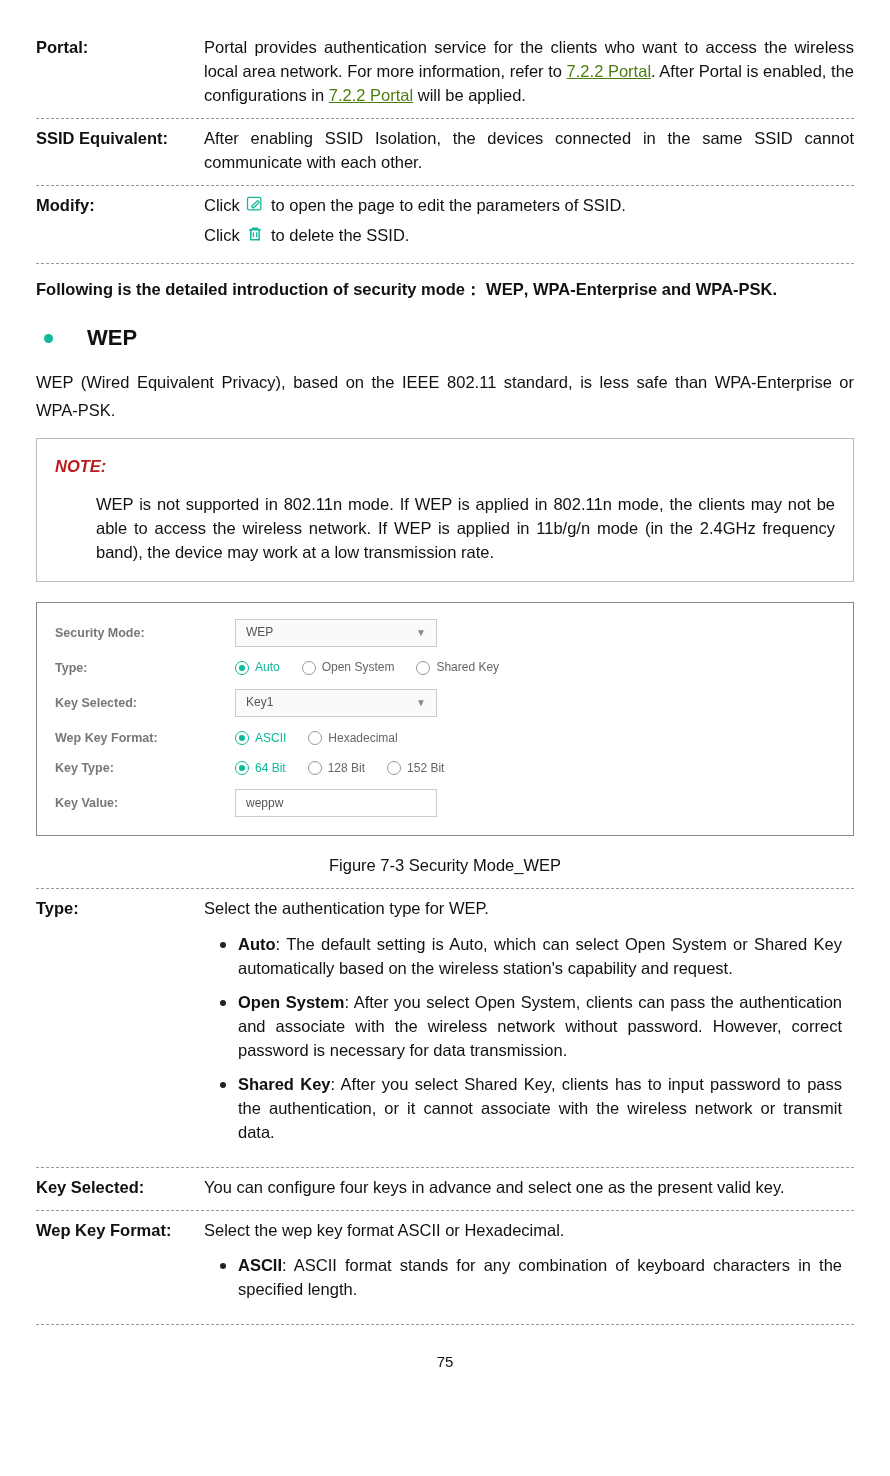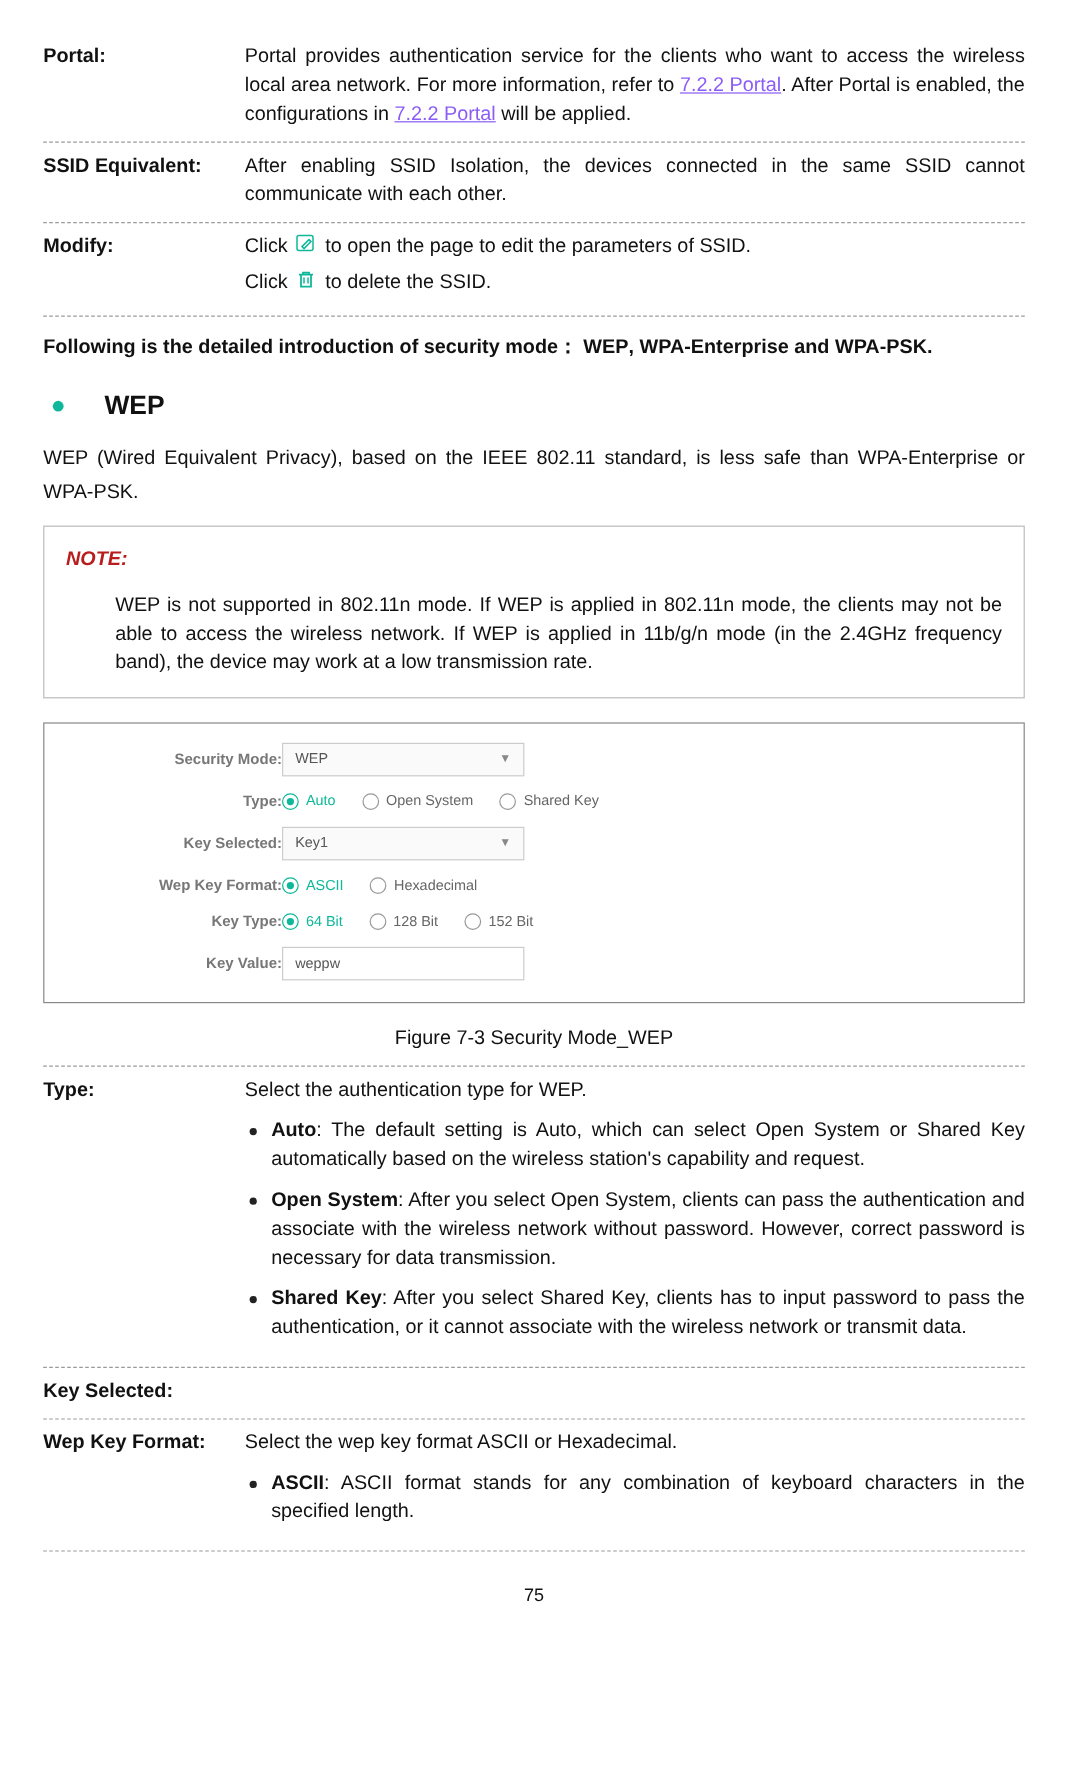--- a/index.html
+++ b/index.html
@@ -20,21 +20,21 @@
   .row .label {
     flex: 0 0 160px;
     font-weight: bold;
     padding-right: 8px;
   }
   .row .value {
     flex: 1;
     text-align: justify;
   }
   a.inlink {
-    color: #8b5cf6;
+    color: #4d7c0f;
     text-decoration: underline;
   }
   .intro {
     padding: 14px 0 14px 0;
     font-weight: bold;
   }
   .bullet-hdr {
     display: flex;
     align-items: center;
     padding: 6px 0 14px 0;
@@ -70,21 +70,20 @@
     border: 1px solid #888;
     padding: 10px 18px 12px 18px;
     margin-bottom: 12px;
   }
   .figrow {
     display: flex;
     align-items: center;
     padding: 6px 0;
     font-size: 12.5px;
     color: #666;
-    text-align: right;
   }
   .figrow .fl {
     flex: 0 0 180px;
     color: #777;
     font-weight: bold;
   }
   .select {
     border: 1px solid #ccc;
     background: #fafafa;
     height: 26px;
@@ -128,21 +127,21 @@
   .rcirc.sel::after {
     content: ""; width: 6px; height: 6px; border-radius: 50%;
     background: #0fb89a;
   }
   .radio.sel { color: #0fb89a; }
   .figcap {
     text-align: center;
     padding: 6px 0 10px 0;
   }
   .dashtop { border-top: 1.5px dashed #999; }
-  .subul { list-style: none; padding: 0; margin: 0; }
+  .subul { list-style: none; padding: 0; margin: 12px; }
   .subul li {
     position: relative;
     padding-left: 22px;
     margin: 10px 0;
     text-align: justify;
   }
   .subul li::before {
     content: "";
     position: absolute;
     left: 4px; top: 9px;
@@ -297,20 +296,21 @@
     <ul class="subul">
       <li><b>Auto</b><span>: The default setting is Auto, which can select Open System or Shared Key automatically based on the wireless station's capability and request.</span></li>
       <li><b>Open System</b><span>: After you select Open System, clients can pass the authentication and associate with the wireless network without password. However, correct password is necessary for data transmission.</span></li>
       <li><b>Shared Key</b><span>: After you select Shared Key, clients has to input password to pass the authentication, or it cannot associate with the wireless network or transmit data.</span></li>
     </ul>
   </div>
 </div>
 
 <div class="row">
   <div class="label">Key Selected:</div>
+  <div class="value">You can configure four keys in advance and select one as the present valid key.</div>
 </div>
 
 <div class="row">
   <div class="label">Wep Key Format:</div>
   <div class="value">
     <div>Select the wep key format ASCII or Hexadecimal.</div>
     <ul class="subul">
       <li><b>ASCII</b><span>: ASCII format stands for any combination of keyboard characters in the specified length.</span></li>
     </ul>
   </div>

